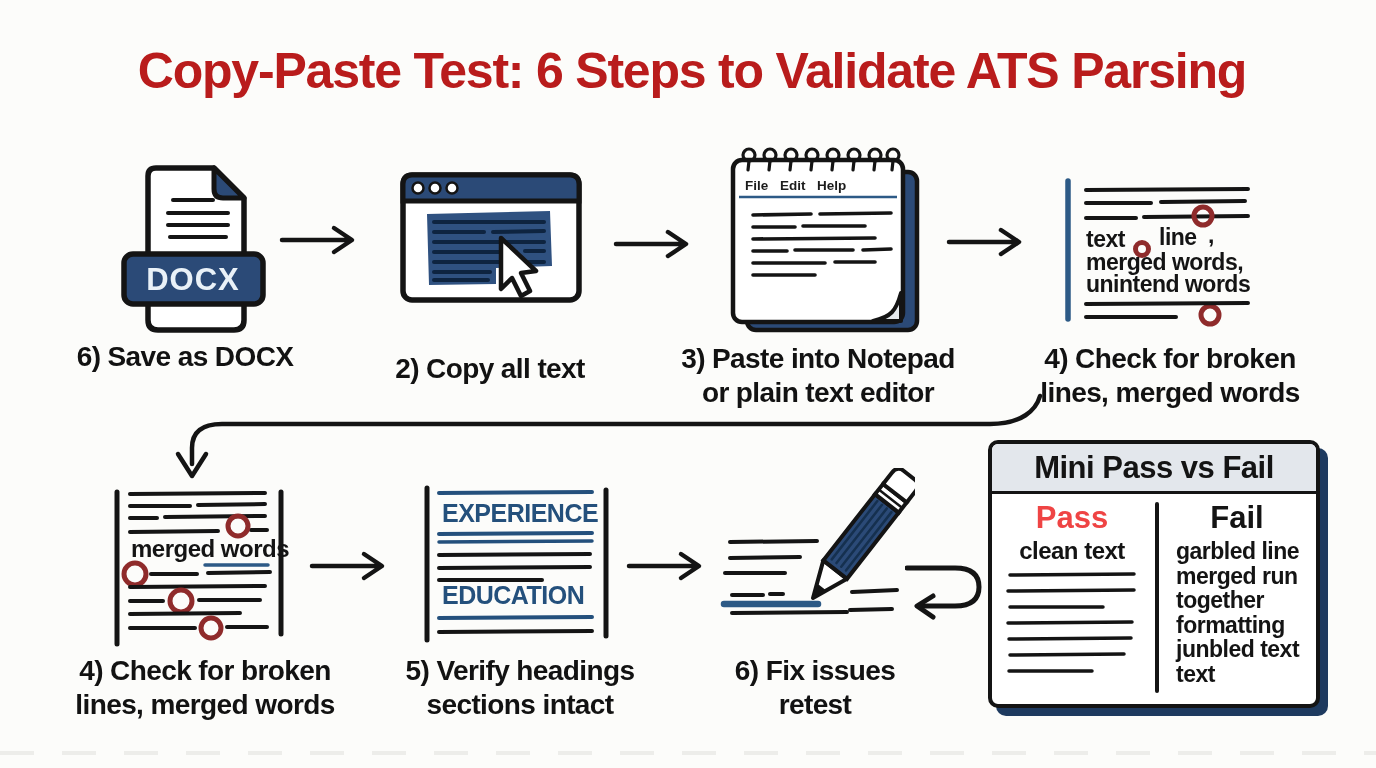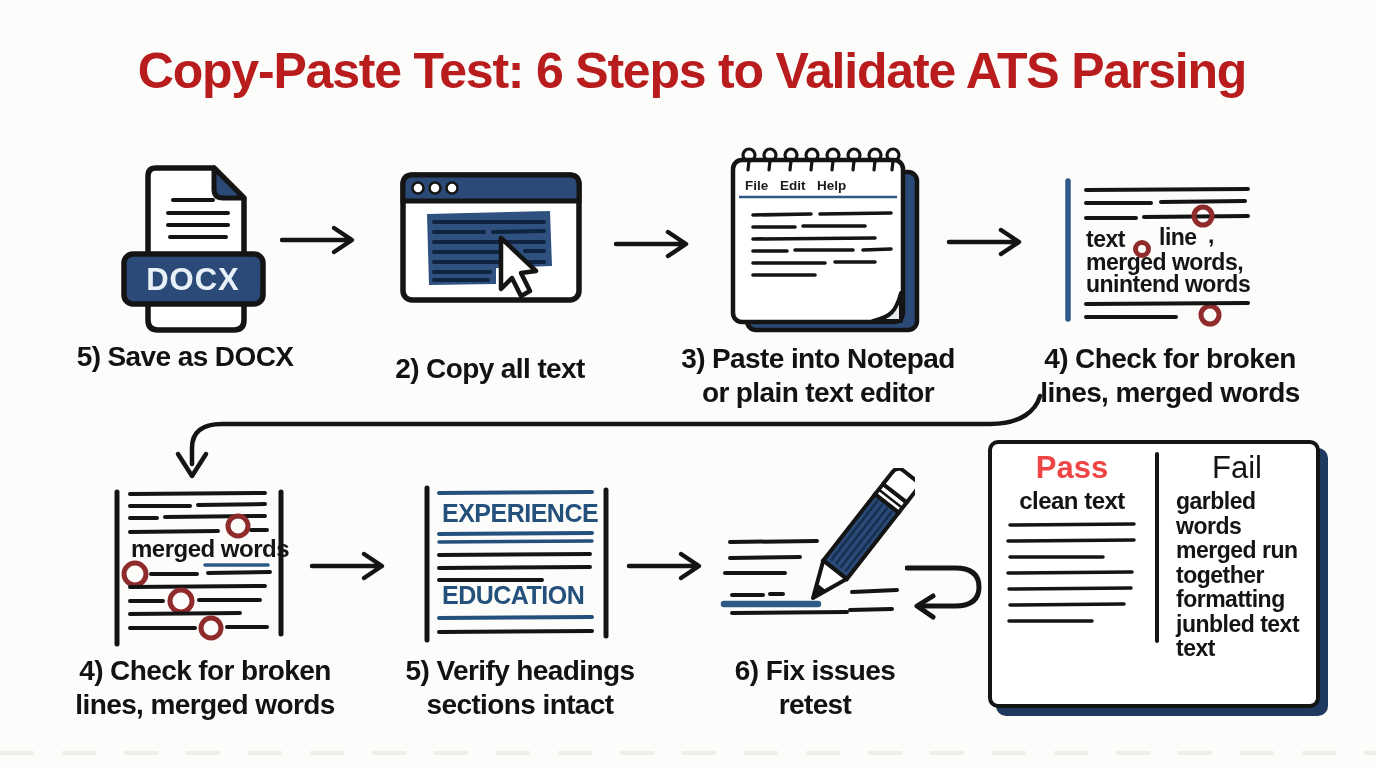--- a/index.html
+++ b/index.html
@@ -10,21 +10,21 @@
   .step-label { font-size:28px; font-weight:bold; letter-spacing:-0.6px; line-height:34px; text-align:center; white-space:pre-line; color:#121212; }
   svg { display:block; }
   svg text { font-family:"Liberation Sans", sans-serif; font-weight:bold; }
   .panel { left:988px; top:440px; width:332px; height:268px; background:#ffffff; border:4px solid #141414; border-radius:10px; box-shadow:8px 8px 0 #1e3a5f; }
   .panel-header { height:50px; background:#e3e7ec; border-bottom:3px solid #141414; border-radius:6px 6px 0 0; text-align:center; line-height:48px; font-size:31px; font-weight:bold; letter-spacing:-0.5px; }
   .panel-body { position:relative; height:211px; }
   .panel-divider { position:absolute; left:163px; top:8px; bottom:12px; width:3.5px; background:#141414; border-radius:2px; }
   .col-pass { position:absolute; left:0; top:0; width:160px; text-align:center; }
   .col-fail { position:absolute; left:170px; top:0; right:4px; }
   .pass-head { color:#ef4444; font-size:31px; font-weight:bold; margin-top:6px; }
-  .fail-head { color:#141414; font-size:31px; font-weight:normal; text-align:center; margin-top:6px; }
+  .fail-head { color:#141414; font-size:31px; font-weight:bold; text-align:center; margin-top:6px; }
   .pass-item { font-size:24px; font-weight:bold; letter-spacing:-0.5px; margin-top:1px; }
   .fail-item { font-size:23px; font-weight:bold; letter-spacing:-0.5px; line-height:24.5px; padding-left:14px; }
   .fail-list { margin-top:3px; }
   #bottom-artifact { left:0; top:751px; width:1376px; height:4px;
      background:repeating-linear-gradient(90deg,#ededea 0 34px, transparent 34px 62px); }
 </style>
 </head>
 <body>
 
 <div id="title" class="abs">Copy-Paste Test: 6 Steps to Validate ATS Parsing</div>
@@ -138,21 +138,21 @@
   <text x="101" y="72" font-size="23" fill="#141414" letter-spacing="-0.5">line</text>
   <text x="150" y="70" font-size="23" fill="#141414">,</text>
   <text x="28" y="97" font-size="23" fill="#141414" letter-spacing="-0.5">merged words,</text>
   <text x="28" y="119" font-size="23" fill="#141414" letter-spacing="-0.5">unintend words</text>
   <g stroke="#141414" stroke-width="4" stroke-linecap="round">
     <line x1="28" y1="131" x2="190" y2="130"></line>
     <line x1="28" y1="144" x2="118" y2="144"></line>
   </g>
 </svg>
 
-<div class="abs step-label" style="left:35px;  top:340px; width:300px;">5) Save as DOCX</div>
+<div class="abs step-label" style="left:35px;  top:340px; width:300px;">6) Save as DOCX</div>
 <div class="abs step-label" style="left:365px; top:352px; width:250px;">2) Copy all text</div>
 <div class="abs step-label" style="left:658px; top:342px; width:320px;">3) Paste into Notepad
 or plain text editor</div>
 <div class="abs step-label" style="left:1020px;top:342px; width:300px;">4) Check for broken
 lines, merged words</div>
 
 <svg class="abs" style="left:120px; top:392px;" width="960" height="95" viewBox="0 0 960 95">
   <path d="M 920 4 C 916 18 902 32 870 32 L 102 32 C 82 32 72 40 72 56 L 72 72" fill="none" stroke="#141414" stroke-width="4.5" stroke-linecap="round"></path>
   <path d="M 58 62 L 72 84 L 86 62" fill="none" stroke="#141414" stroke-width="4.5" stroke-linecap="round" stroke-linejoin="round"></path>
 </svg>
@@ -250,41 +250,42 @@
 </svg>
 
 <div class="abs step-label" style="left:40px;  top:654px; width:330px;">4) Check for broken
 lines, merged words</div>
 <div class="abs step-label" style="left:380px; top:654px; width:280px;text-align:center;">5) Verify headings
 sections intact</div>
 <div class="abs step-label" style="left:700px; top:654px; width:230px;">6) Fix issues
 retest</div>
 
 <div class="abs panel">
+  <div class="panel-header">Mini Pass vs Fail</div>
   <div class="panel-body">
     <div class="panel-divider"></div>
     <div class="col-pass">
       <div class="pass-head">Pass</div>
       <div class="pass-item">clean text</div>
       <svg width="132" height="118" viewBox="0 0 132 118" style="margin:6px auto 0;">
         <g stroke="#141414" stroke-width="3.5" stroke-linecap="round">
           <line x1="4" y1="4" x2="128" y2="3"></line>
           <line x1="2" y1="20" x2="128" y2="19"></line>
           <line x1="4" y1="36" x2="97" y2="36"></line>
           <line x1="2" y1="52" x2="126" y2="51"></line>
           <line x1="3" y1="68" x2="125" y2="67"></line>
           <line x1="4" y1="84" x2="118" y2="83"></line>
           <line x1="3" y1="100" x2="86" y2="100"></line>
         </g>
       </svg>
     </div>
     <div class="col-fail">
       <div class="fail-head">Fail</div>
       <div class="fail-list">
-        <div class="fail-item">garbled words</div>
+        <div class="fail-item">garbled line</div>
         <div class="fail-item">merged run</div>
         <div class="fail-item">together</div>
         <div class="fail-item">formatting</div>
         <div class="fail-item">junbled text</div>
         <div class="fail-item">text</div>
       </div>
     </div>
   </div>
 </div>
 

